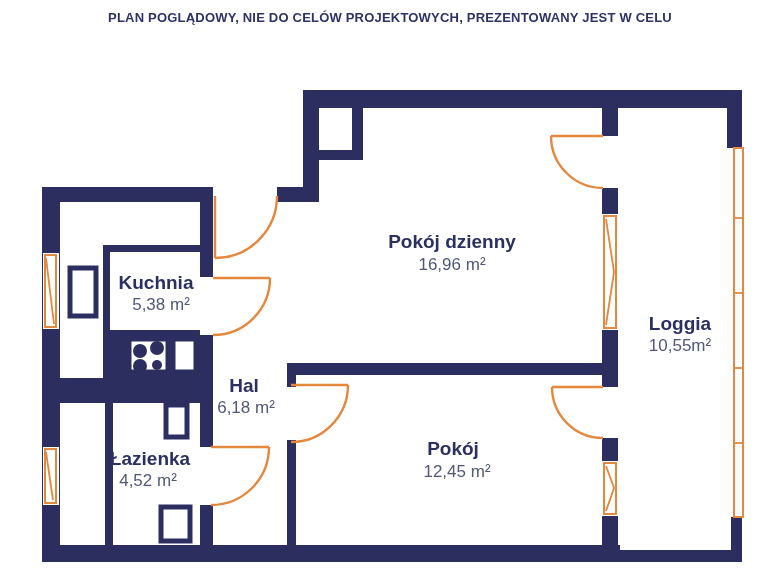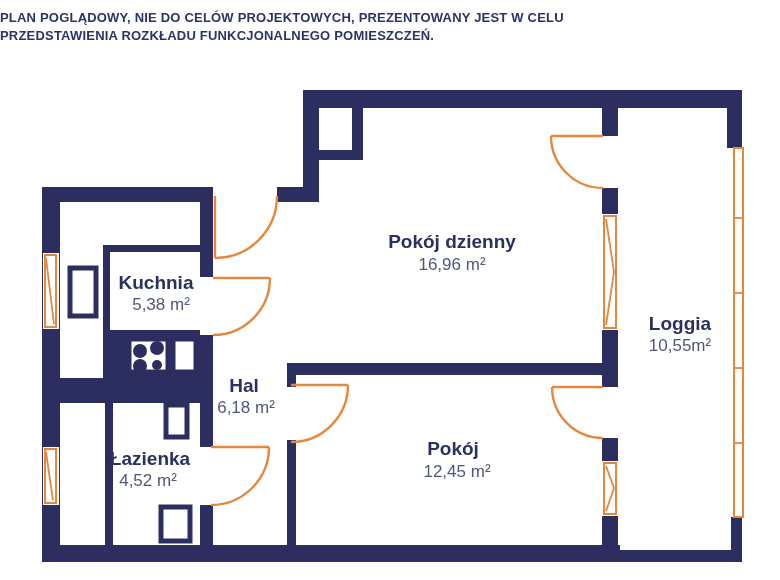--- a/index.html
+++ b/index.html
@@ -5,20 +5,21 @@
   html,body{margin:0;padding:0;background:#ffffff;}
   .stage{
     position:relative;
     width:780px;height:580px;
     background:#ffffff;
     font-family:"Liberation Sans", sans-serif;
     overflow:hidden;
   }
   .disclaimer{
     position:absolute;top:9px;left:0;width:780px;
+    text-align:center;
     color:#2d3367;
     font-weight:bold;
     font-size:13px;
     line-height:18px;
     letter-spacing:0.2px;
   }
   svg.plan{position:absolute;top:0;left:0;}
   .room-name{
     fill:#2a3060;
     font-weight:bold;
@@ -40,21 +41,20 @@
   .win-line{fill:none;stroke:#e5873d;stroke-width:1.8;}
   .door{fill:none;stroke:#e5873d;stroke-width:2.4;}
 </style>
 </head>
 <body>
 
 <div class="stage">
 
   <div class="disclaimer">
     <div>PLAN POGLĄDOWY, NIE DO CELÓW PROJEKTOWYCH, PREZENTOWANY JEST W CELU</div>
-    <div>PRZEDSTAWIENIA ROZKŁADU FUNKCJONALNEGO POMIESZCZEŃ.</div>
   </div>
 
   <svg class="plan" width="780" height="580" viewBox="0 0 780 580">
 
     <g>
 
       <rect class="wall" x="303" y="90" width="439" height="18"></rect>
 
       <rect class="wall" x="727" y="108" width="15" height="40"></rect>
 

